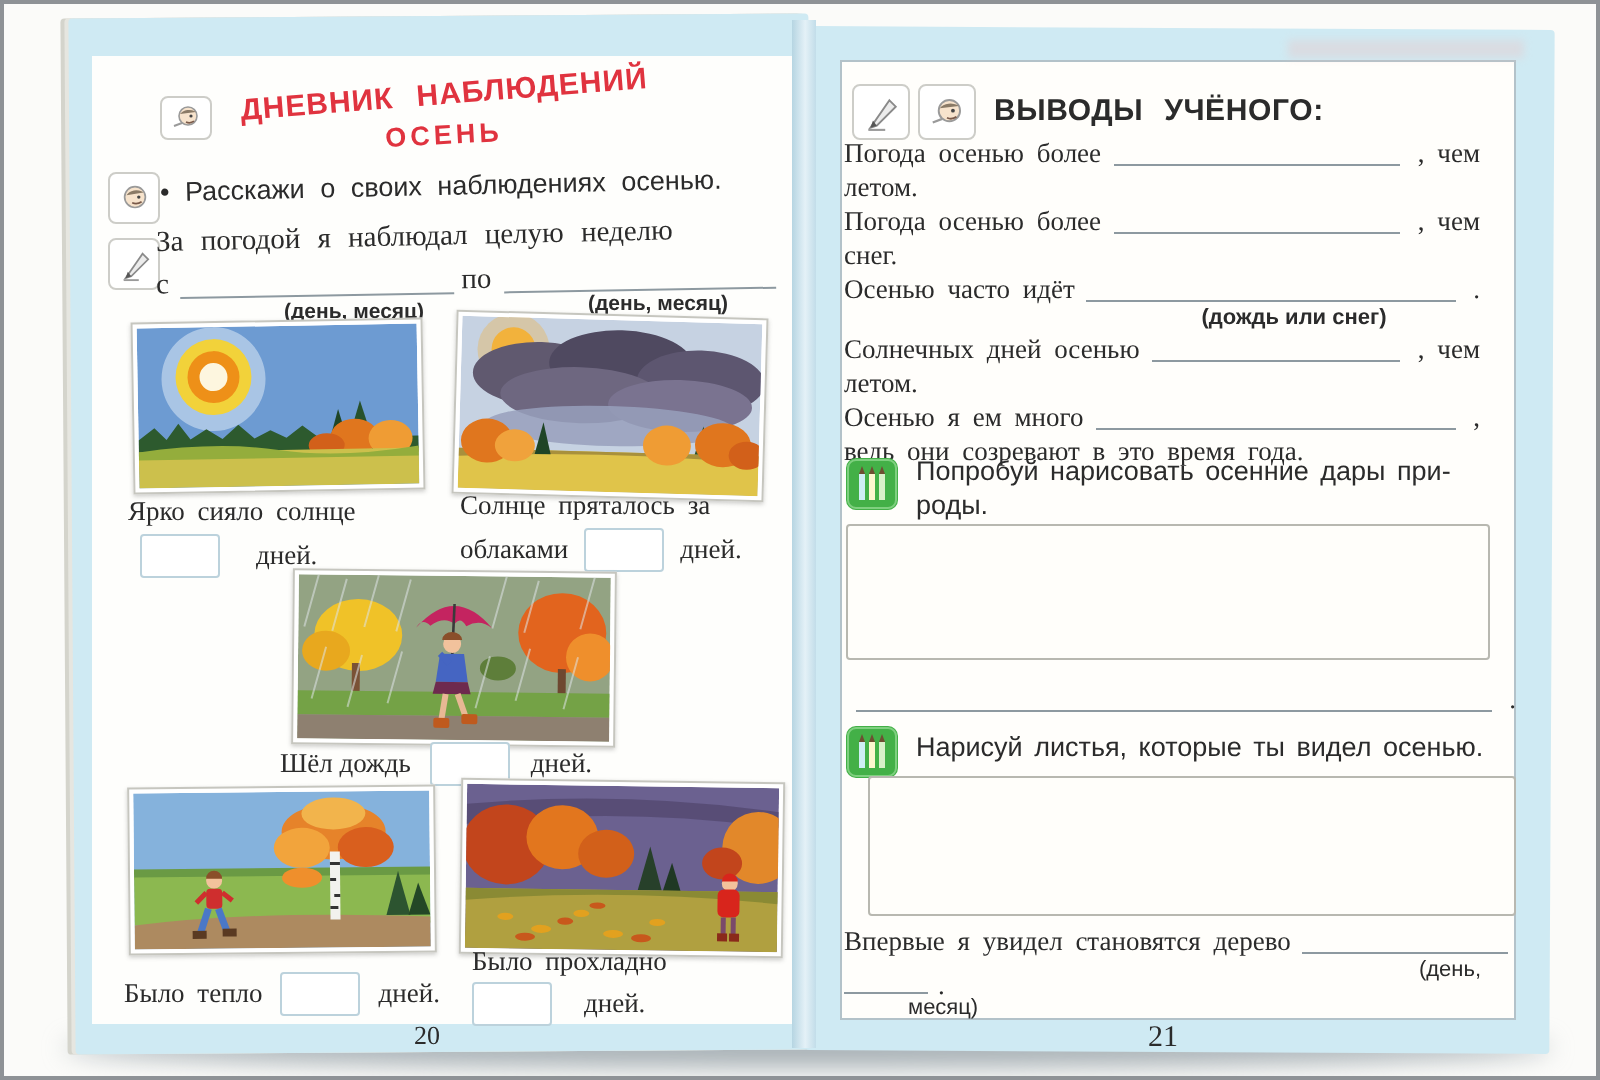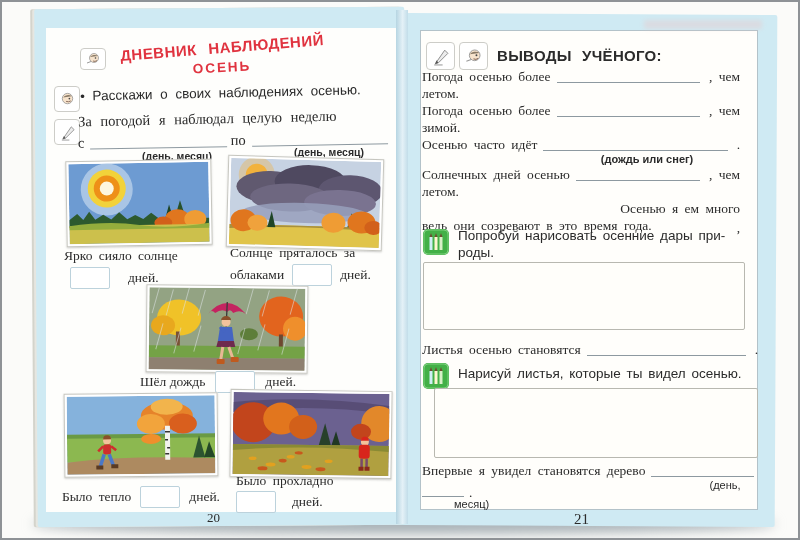--- a/index.html
+++ b/index.html
@@ -65,21 +65,21 @@
   #icon-pencil-r{left:424px;top:40px;width:27px;height:26px;}
   #icon-figures-r{left:457px;top:40px;width:27px;height:26px;}
   #title-r{left:495px;top:45px;width:255px;font-size:15px;font-weight:bold;word-spacing:6px;letter-spacing:.3px;}
   .st{left:420px;width:318px;font-size:13.5px;word-spacing:3px;}
   .wrapline{left:420px;width:336px;font-size:13.5px;word-spacing:3px;}
   #st1{top:67px;} #st1w{top:84px;}
   #st2{top:101px;} #st2w{top:118px;}
   #st3{top:135px;}
   #st3hint{left:540px;top:151px;width:210px;text-align:center;font-size:11px;font-weight:bold;}
   #st4{top:165px;} #st4w{top:182px;}
-  #st5{top:199px;flex-direction:column;} #st5w{top:216px;}
+  #st5{top:199px;} #st5w{top:216px;}
   #task1-icon{left:421px;top:227px;width:26px;height:26px;}
   #task1a{left:456px;top:226px;width:300px;font-size:13.5px;word-spacing:2px;}
   #task1b{left:456px;top:243px;width:300px;font-size:13.5px;}
   #box1{left:421px;top:260px;width:322px;height:68px;}
   #leavesrow{left:420px;top:340px;width:336px;font-size:13.5px;word-spacing:3px;}
   #task2-icon{left:421px;top:361px;width:26px;height:26px;}
   #task2{left:456px;top:364px;width:302px;font-size:13.5px;word-spacing:2px;}
   #box2{left:432px;top:386px;width:324px;height:70px;}
   #treerow{left:420px;top:461px;width:336px;font-size:13.5px;word-spacing:3px;}
   #hint-day{left:688px;top:477px;width:70px;text-align:center;font-size:11px;}
@@ -331,21 +331,21 @@
     <span class="blank"></span>
     <span class="post">, чем</span>
   </div>
   <div class="abs serif wrapline" id="st1w">летом.</div>
 
   <div class="abs serif row st" id="st2">
     <span>Погода осенью более</span>
     <span class="blank"></span>
     <span class="post">, чем</span>
   </div>
-  <div class="abs serif wrapline" id="st2w">зимой.</div>
+  <div class="abs serif wrapline" id="st2w">снег.</div>
 
   <div class="abs serif row st" id="st3">
     <span>Осенью часто идёт</span>
     <span class="blank"></span>
     <span class="post">.</span>
   </div>
   <div class="abs sans" id="st3hint">(дождь или снег)</div>
 
   <div class="abs serif row st" id="st4">
     <span>Солнечных дней осенью</span>
@@ -371,21 +371,20 @@
         <line x1="13" y1="8" x2="13" y2="21" stroke="#fdf6cf" stroke-width="3"></line>
       <polygon points="16.5,8 19.5,8 18,4" fill="#6e4f32"></polygon>
         <line x1="18" y1="8" x2="18" y2="21" stroke="#d8f0c8" stroke-width="3"></line>
     </svg>
   </div>
   <div class="abs sans" id="task1b">роды.</div>
   <div class="abs sans" id="task1a">Попробуй нарисовать осенние дары при-</div>
   <div class="abs box-empty" id="box1"></div>
 
   <div class="abs serif row" id="leavesrow">
-    <span>Листья осенью становятся</span>
     <span class="blank"></span>
     <span class="post">.</span>
   </div>
 
   <div class="abs greenbox" id="task2-icon">
     <svg width="26" height="26" viewBox="0 0 26 26">
       <rect width="26" height="26" rx="5" fill="#43b047"></rect>
       <rect x="1" y="1" width="24" height="24" rx="4" fill="none" stroke="#7fd07f" stroke-width="1"></rect>
       <polygon points="6.5,8 9.5,8 8,4" fill="#6e4f32"></polygon>
         <line x1="8" y1="8" x2="8" y2="21" stroke="#cfeef4" stroke-width="3"></line>

